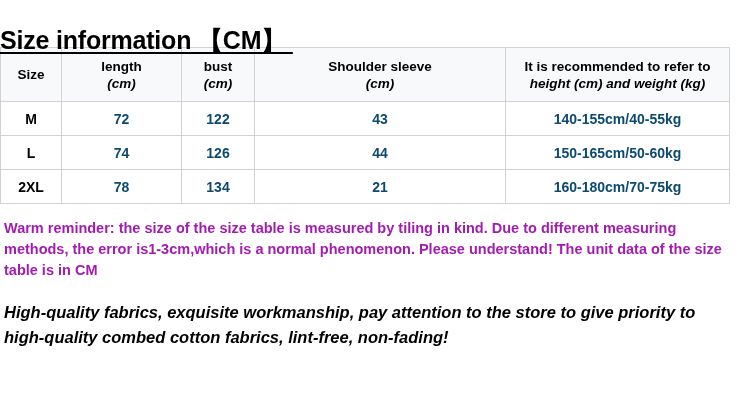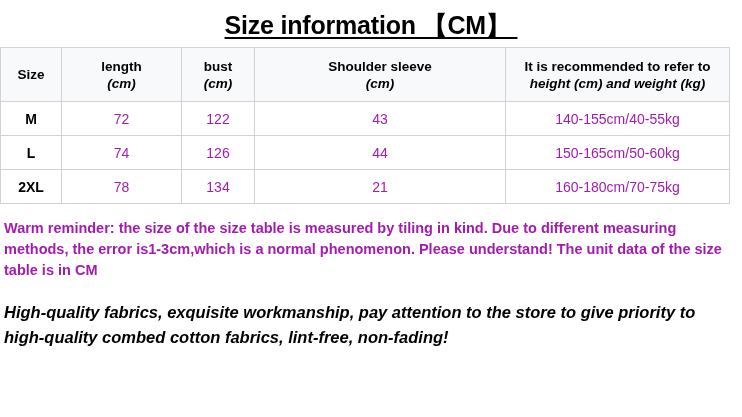--- a/index.html
+++ b/index.html
@@ -18,22 +18,21 @@
   .page {
     position: relative;
     width: 742px;
     height: 417px;
     box-sizing: border-box;
   }
 
   
   .title-wrap {
     width: 100%;
-    text-align: center;
-    padding-top: 9px;
+    padding-top: 24px;
     height: 40px;
     box-sizing: border-box;
   }
   .title {
     display: inline-block;
     font-size: 25px;
     font-weight: bold;
     letter-spacing: -0.2px;
     text-decoration: underline;
     text-underline-offset: 3px;
@@ -64,23 +63,23 @@
     line-height: 17px;
     font-size: 13.5px;
   }
   .size-table thead th .sub {
     display: block;
     font-style: italic;
   }
   .size-table tbody td {
     height: 33px;
     background: #ffffff;
-    font-weight: normal;
+    font-weight: bold;
     font-size: 14px;
-    color: #a21caf;
+    color: #0c4a6e;
   }
   .size-table tbody td.size-cell {
     font-weight: bold;
     font-size: 14px;
     color: #000000;
   }
 
   .col-size   { width: 61px; }
   .col-length { width: 120px; }
   .col-bust   { width: 73px; }

